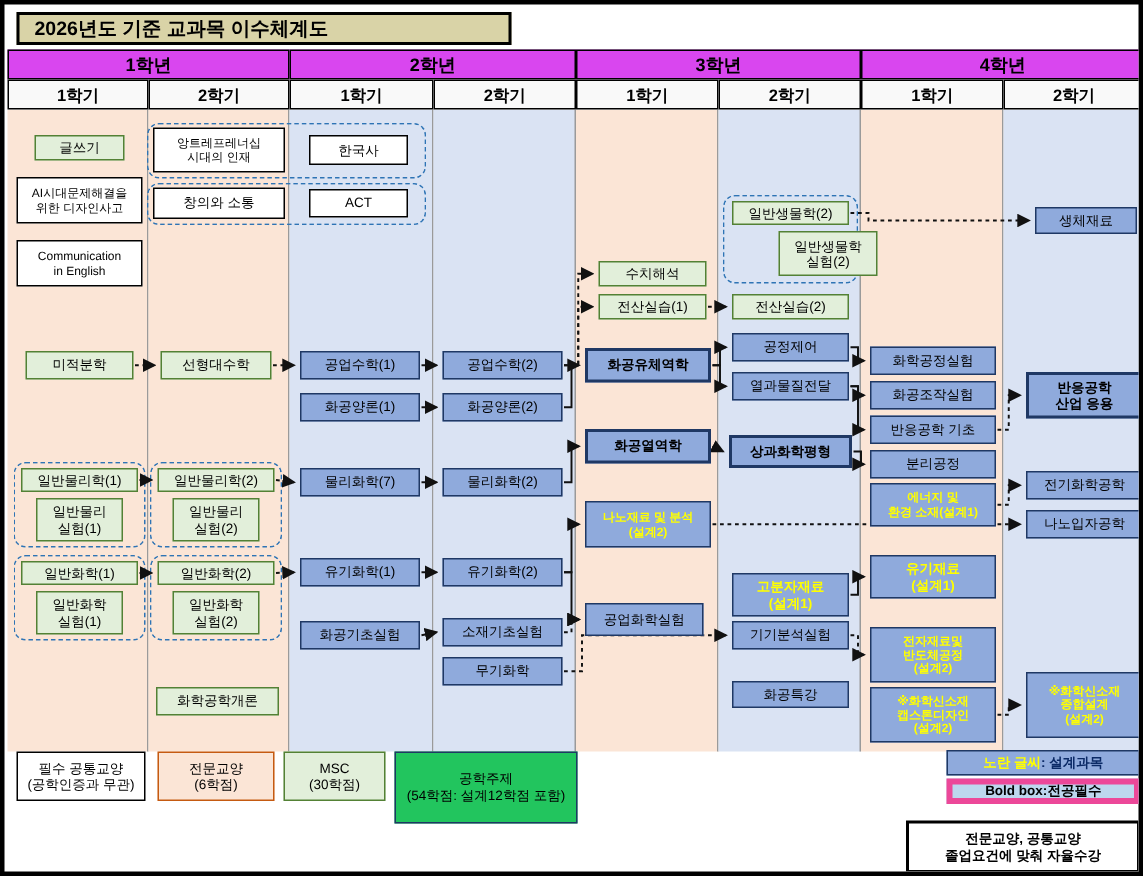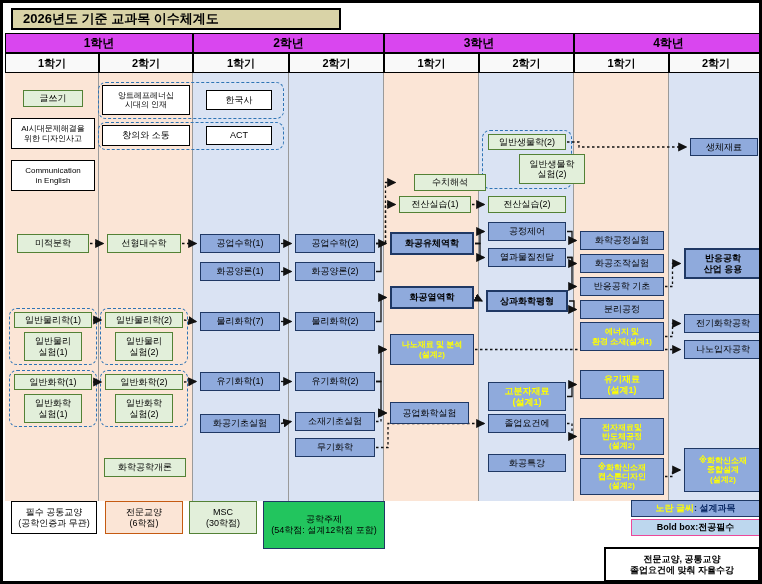--- a/index.html
+++ b/index.html
@@ -24,21 +24,21 @@
   .design{color:#ffff00;font-weight:bold}
   .grp{position:absolute;border:1.5px dashed #2e74b5;border-radius:8px;z-index:1;background:transparent}
   #edges{position:absolute;left:0;top:0;z-index:1;pointer-events:none}
   .edge{fill:none;stroke:#111;stroke-width:1.3}
   .edge.dotted{stroke-dasharray:2.5 2.5}
   .legend-box{position:absolute;display:flex;align-items:center;justify-content:center;text-align:center;
        font-size:9px;white-space:pre-line;z-index:2;line-height:1.2}
   #legend-design{background:#8faadc;border:1px solid #1f3864;font-weight:bold}
   #legend-design .yellow{color:#ffff00}
   #legend-design .rest{color:#0b2a66}
-  #legend-bold{background:#bdd7ee;border:1px solid #ec4899;font-weight:bold}
+  #legend-bold{background:#bdd7ee;border:4px solid #ec4899;font-weight:bold}
   #legend-note{background:#fff;border:2px solid #000;font-weight:bold}
 </style>
 </head>
 <body>
 
 <div id="canvas">
 
   <div class="colbg peach" style="left:2px;width:94px"></div>
   <div class="colbg peach" style="left:96px;width:94px"></div>
   <div class="colbg bluecol" style="left:190px;width:96px"></div>
@@ -147,38 +147,38 @@
   <div class="box blue" style="left:197px;top:369px;width:80px;height:19px">유기화학(1)</div>
   <div class="box blue" style="left:197px;top:411px;width:80px;height:19px">화공기초실험</div>
 
   <div class="box blue" style="left:292px;top:231px;width:80px;height:19px">공업수학(2)</div>
   <div class="box blue" style="left:292px;top:259px;width:80px;height:19px">화공양론(2)</div>
   <div class="box blue" style="left:292px;top:309px;width:80px;height:19px">물리화학(2)</div>
   <div class="box blue" style="left:292px;top:369px;width:80px;height:19px">유기화학(2)</div>
   <div class="box blue" style="left:292px;top:409px;width:80px;height:19px">소재기초실험</div>
   <div class="box blue" style="left:292px;top:435px;width:80px;height:19px">무기화학</div>
 
-  <div class="box green" style="left:411px;top:171px;width:72px;height:17px">수치해석</div>
+  <div class="box green" style="left:396px;top:171px;width:72px;height:17px">수치해석</div>
   <div class="box green" style="left:396px;top:193px;width:72px;height:17px">전산실습(1)</div>
   <div class="box blue boldbox" style="left:387px;top:229px;width:84px;height:23px">화공유체역학</div>
   <div class="box blue boldbox" style="left:387px;top:283px;width:84px;height:23px">화공열역학</div>
   <div class="box blue design fs8" style="left:387px;top:331px;width:84px;height:31px">나노재료 및 분석
 (설계2)</div>
   <div class="box blue" style="left:387px;top:399px;width:79px;height:22px">공업화학실험</div>
 
   <div class="box green" style="left:485px;top:131px;width:78px;height:16px">일반생물학(2)</div>
   <div class="box green" style="left:516px;top:151px;width:66px;height:30px">일반생물학
 실험(2)</div>
   <div class="box green" style="left:485px;top:193px;width:78px;height:17px">전산실습(2)</div>
   <div class="box blue" style="left:485px;top:219px;width:78px;height:19px">공정제어</div>
   <div class="box blue" style="left:485px;top:245px;width:78px;height:19px">열과물질전달</div>
   <div class="box blue boldbox" style="left:483px;top:287px;width:82px;height:22px">상과화학평형</div>
   <div class="box blue design" style="left:485px;top:379px;width:78px;height:29px">고분자재료
 (설계1)</div>
-  <div class="box blue" style="left:485px;top:411px;width:78px;height:19px">졸업요건에</div>
+  <div class="box blue" style="left:485px;top:411px;width:78px;height:19px">기기분석실험</div>
   <div class="box blue" style="left:485px;top:451px;width:78px;height:18px">화공특강</div>
 
   <div class="box blue" style="left:577px;top:228px;width:84px;height:19px">화학공정실험</div>
   <div class="box blue" style="left:577px;top:251px;width:84px;height:19px">화공조작실험</div>
   <div class="box blue" style="left:577px;top:274px;width:84px;height:19px">반응공학 기초</div>
   <div class="box blue" style="left:577px;top:297px;width:84px;height:19px">분리공정</div>
   <div class="box blue design fs8" style="left:577px;top:319px;width:84px;height:29px">에너지 및
 환경 소재(설계1)</div>
   <div class="box blue design" style="left:577px;top:367px;width:84px;height:29px">유기재료
 (설계1)</div>

